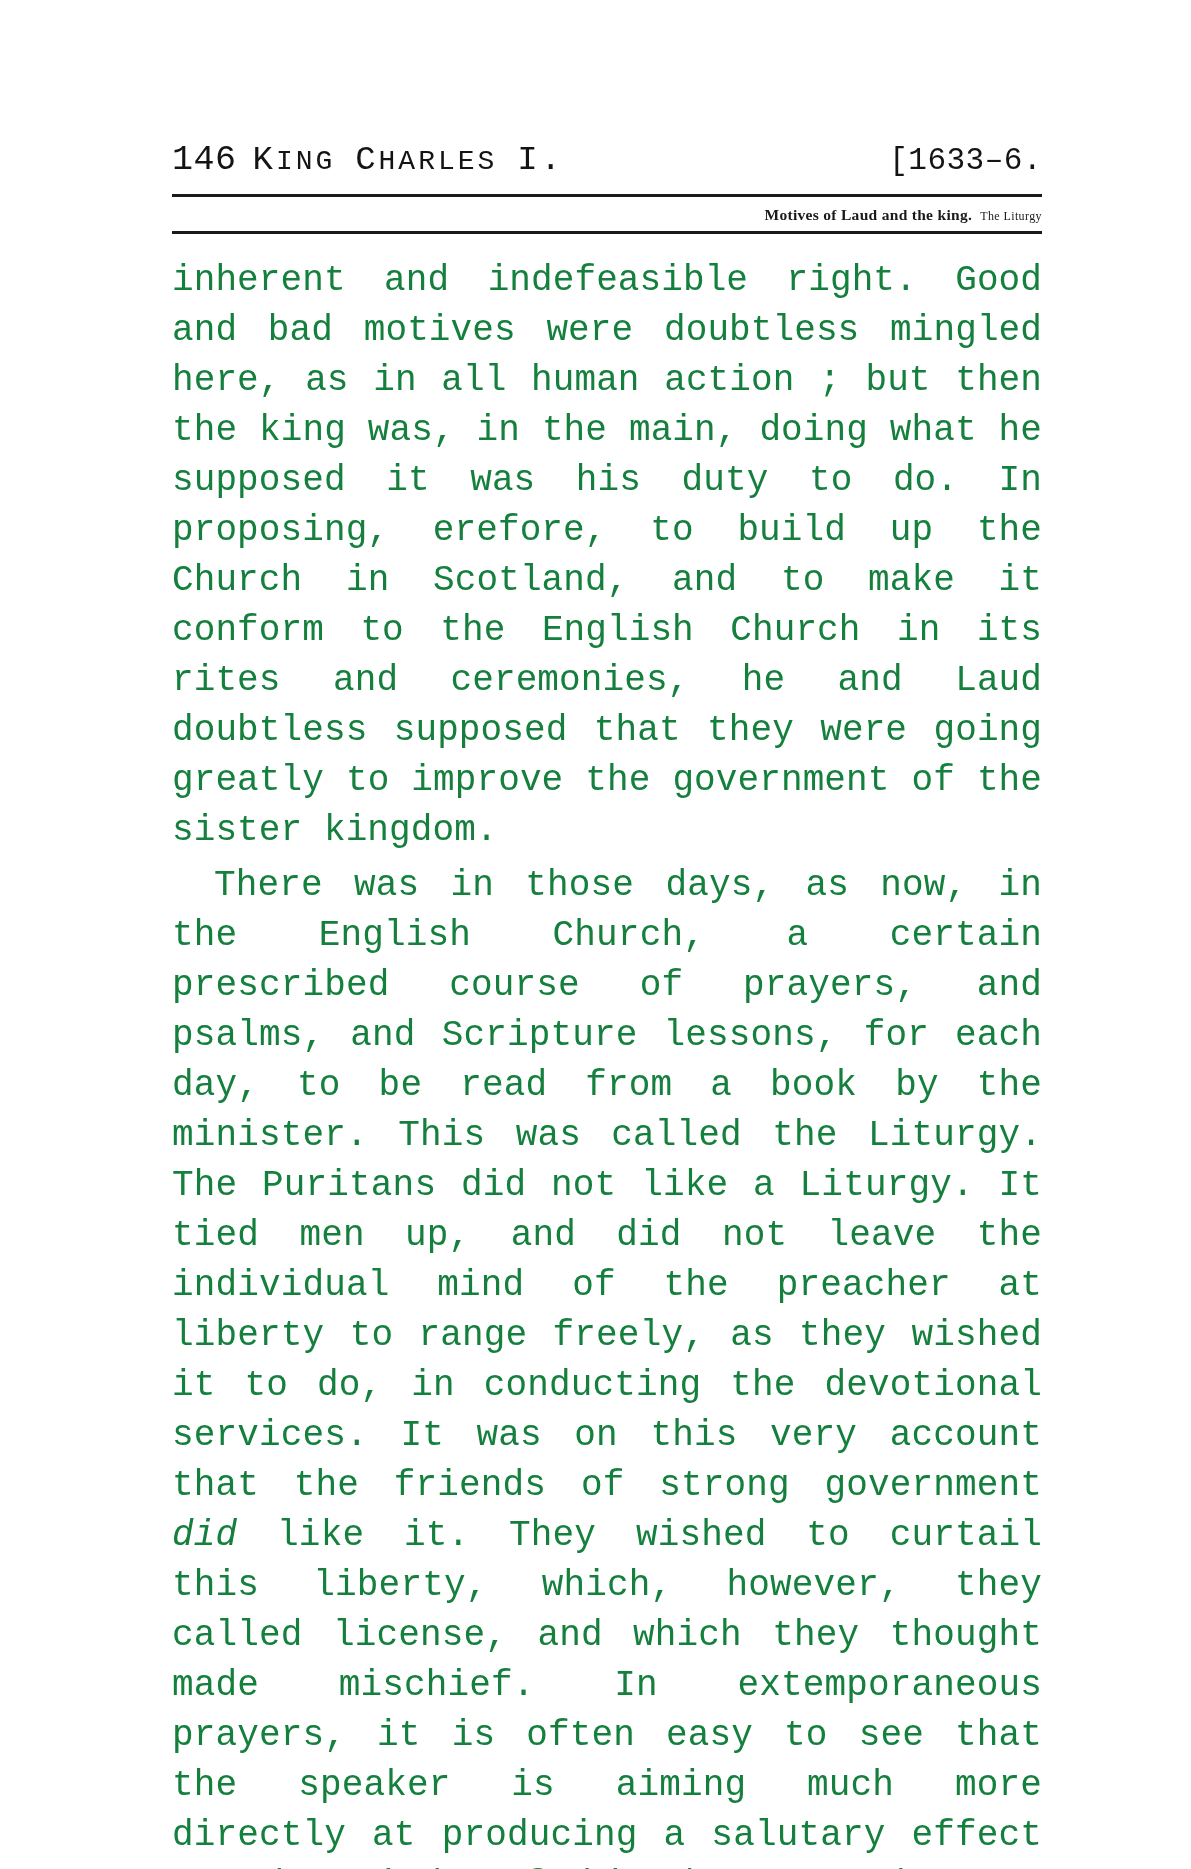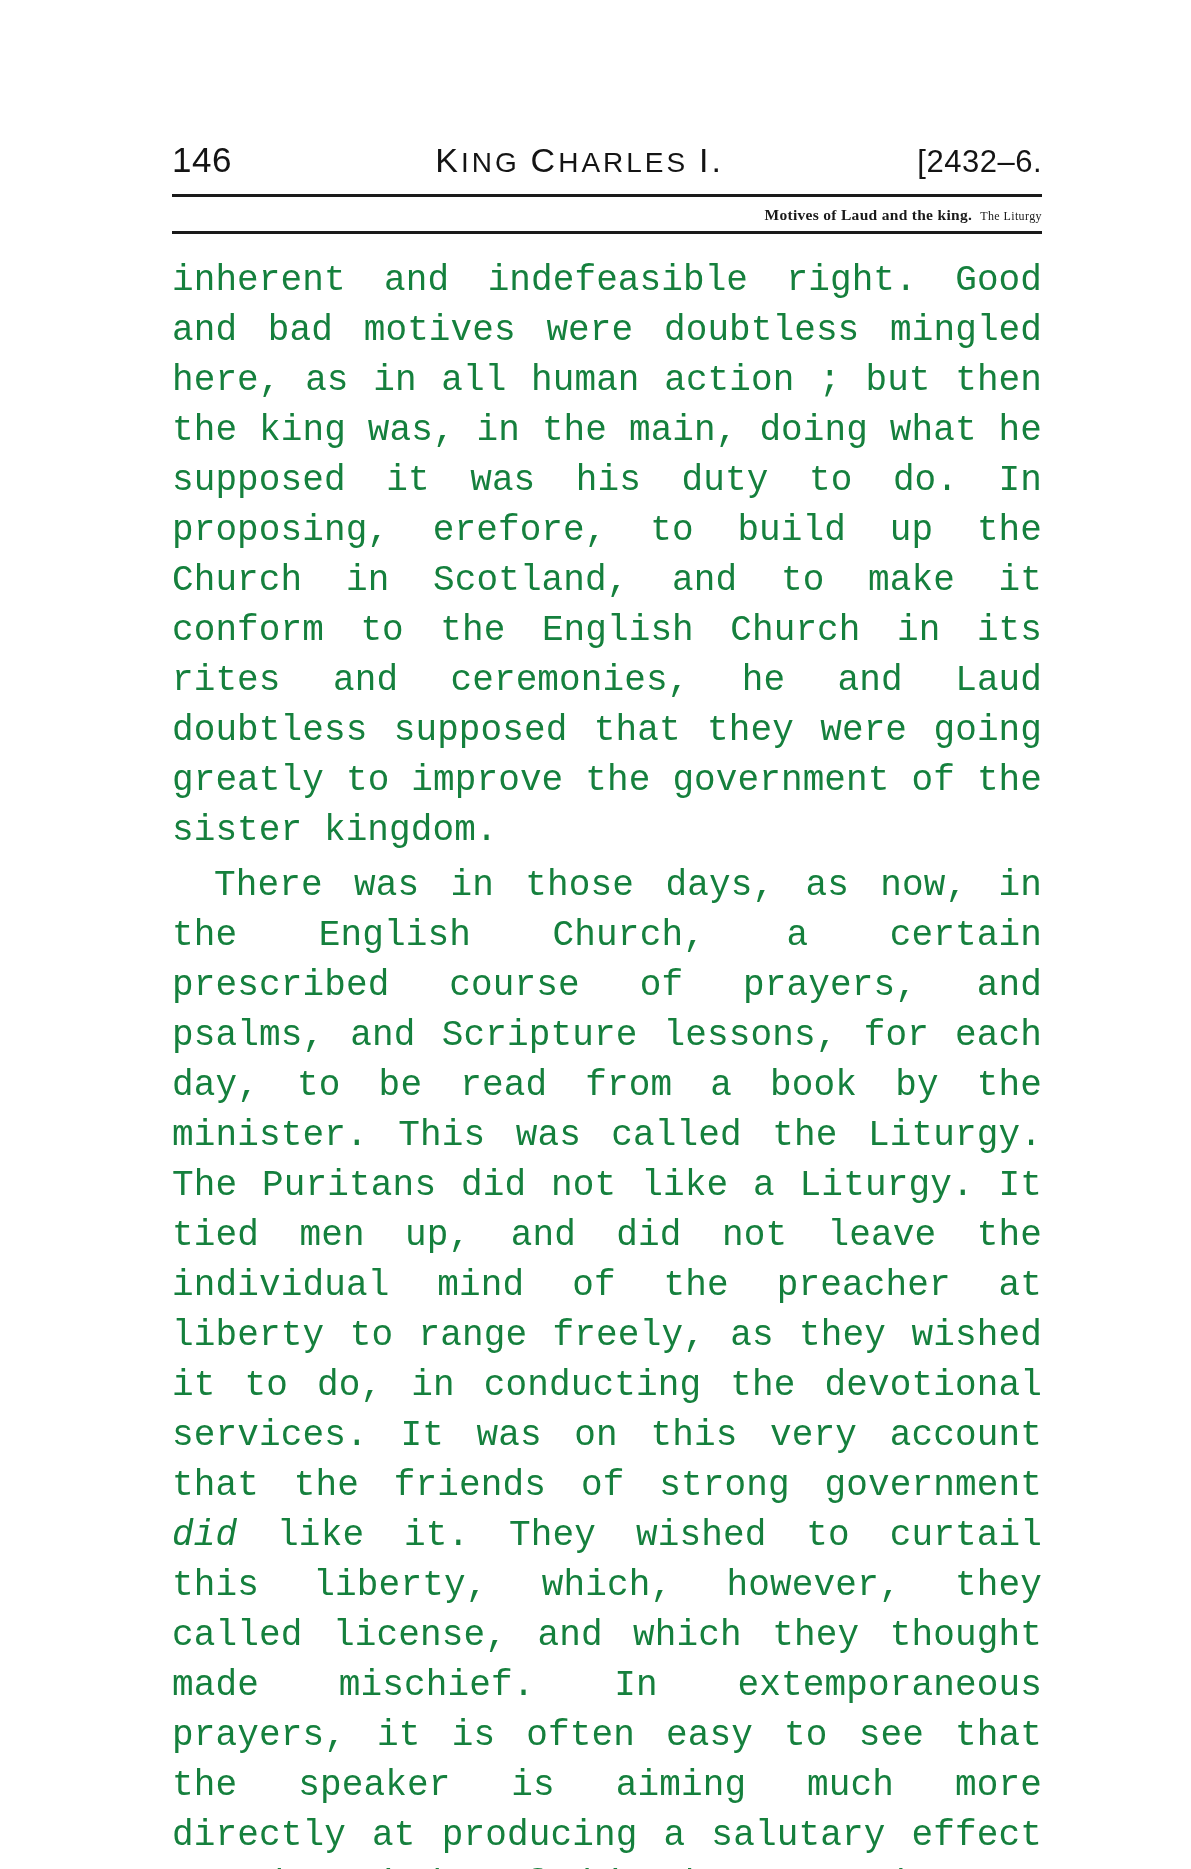--- a/index.html
+++ b/index.html
@@ -26,31 +26,31 @@
     left: 172px;
     top: 140px;
     width: 870px;
   }
   
   .head-line {
     display: flex;
     align-items: baseline;
     justify-content: space-between;
     width: 100%;
-    font-family: Liberation Sans, sans-serif;
+    font-family: Liberation Mono, monospace;
     gap: 6px;
   }
   .folio {
     font-size: 35px;
     letter-spacing: 0.5px;
     color: #141414;
   }
   .head-title {
     flex: 1;
-    text-align: center;
+    text-align: left;
     font-size: 28px;
     letter-spacing: 3px;
     color: #141414;
     padding-left: 10px;
   }
   .head-title .cap {
     font-size: 34px;
   }
   .head-date {
     font-size: 31px;
@@ -117,21 +117,21 @@
 <body>
 
 <div class="page">
   <div class="content">
 
     <div class="head-line">
       <div class="folio">146</div>
       <div class="head-title">
         <span class="cap">K</span><span>ING </span><span class="cap">C</span><span>HARLES </span><span class="cap">I.</span>
       </div>
-      <div class="head-date">[2432–6.</div>
+      <div class="head-date">[1633–6.</div>
     </div>
 
     <div class="rule"></div>
 
     <div class="sidenote-line">
       <div>Motives of Laud and the king.</div>
       <div class="sidenote-right">The Liturgy</div>
     </div>
 
     <div class="rule2"></div>

